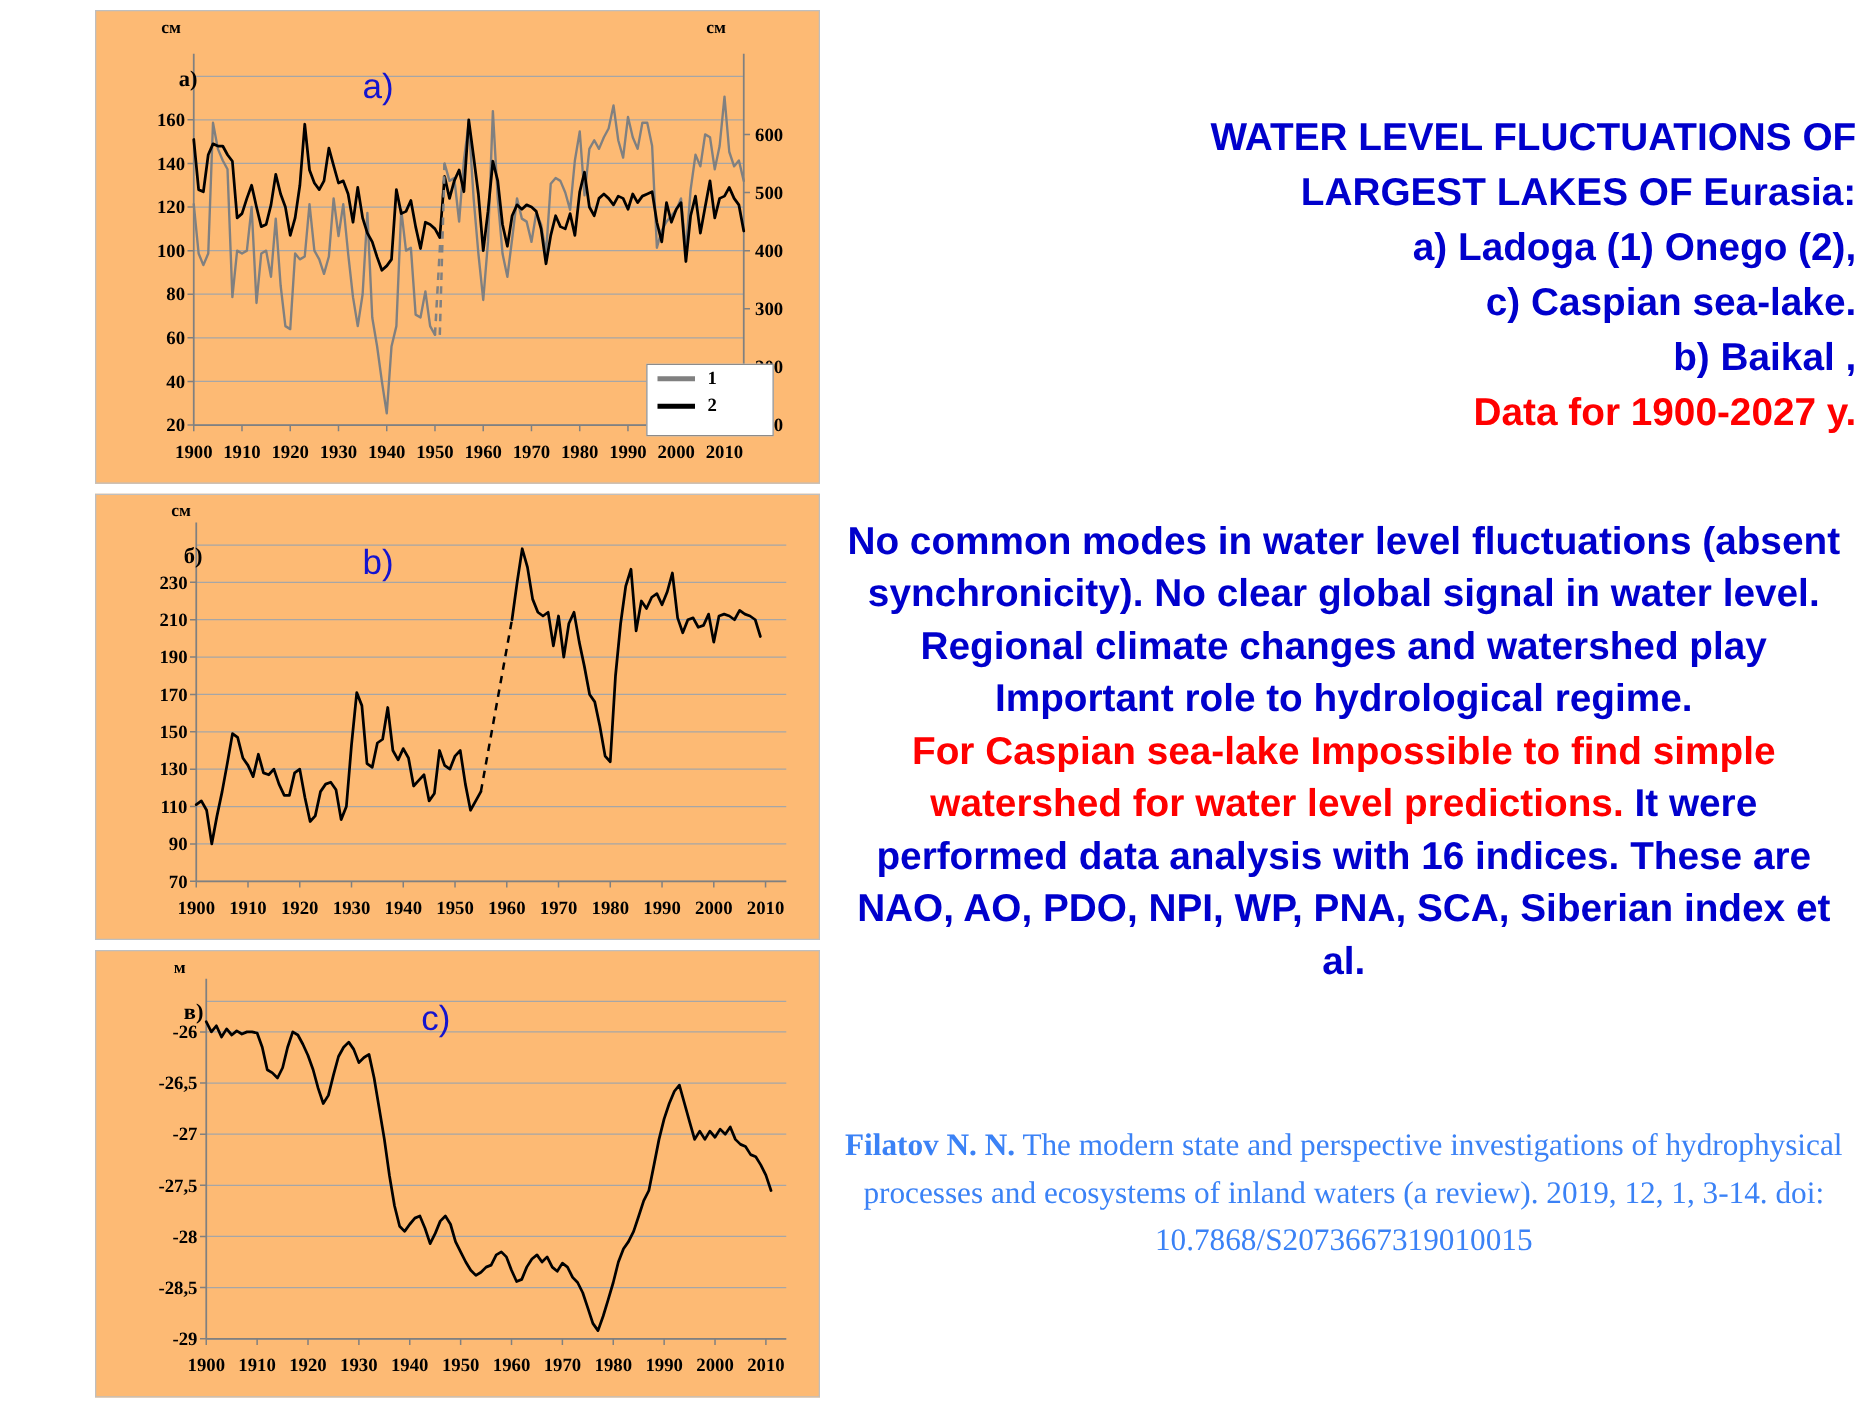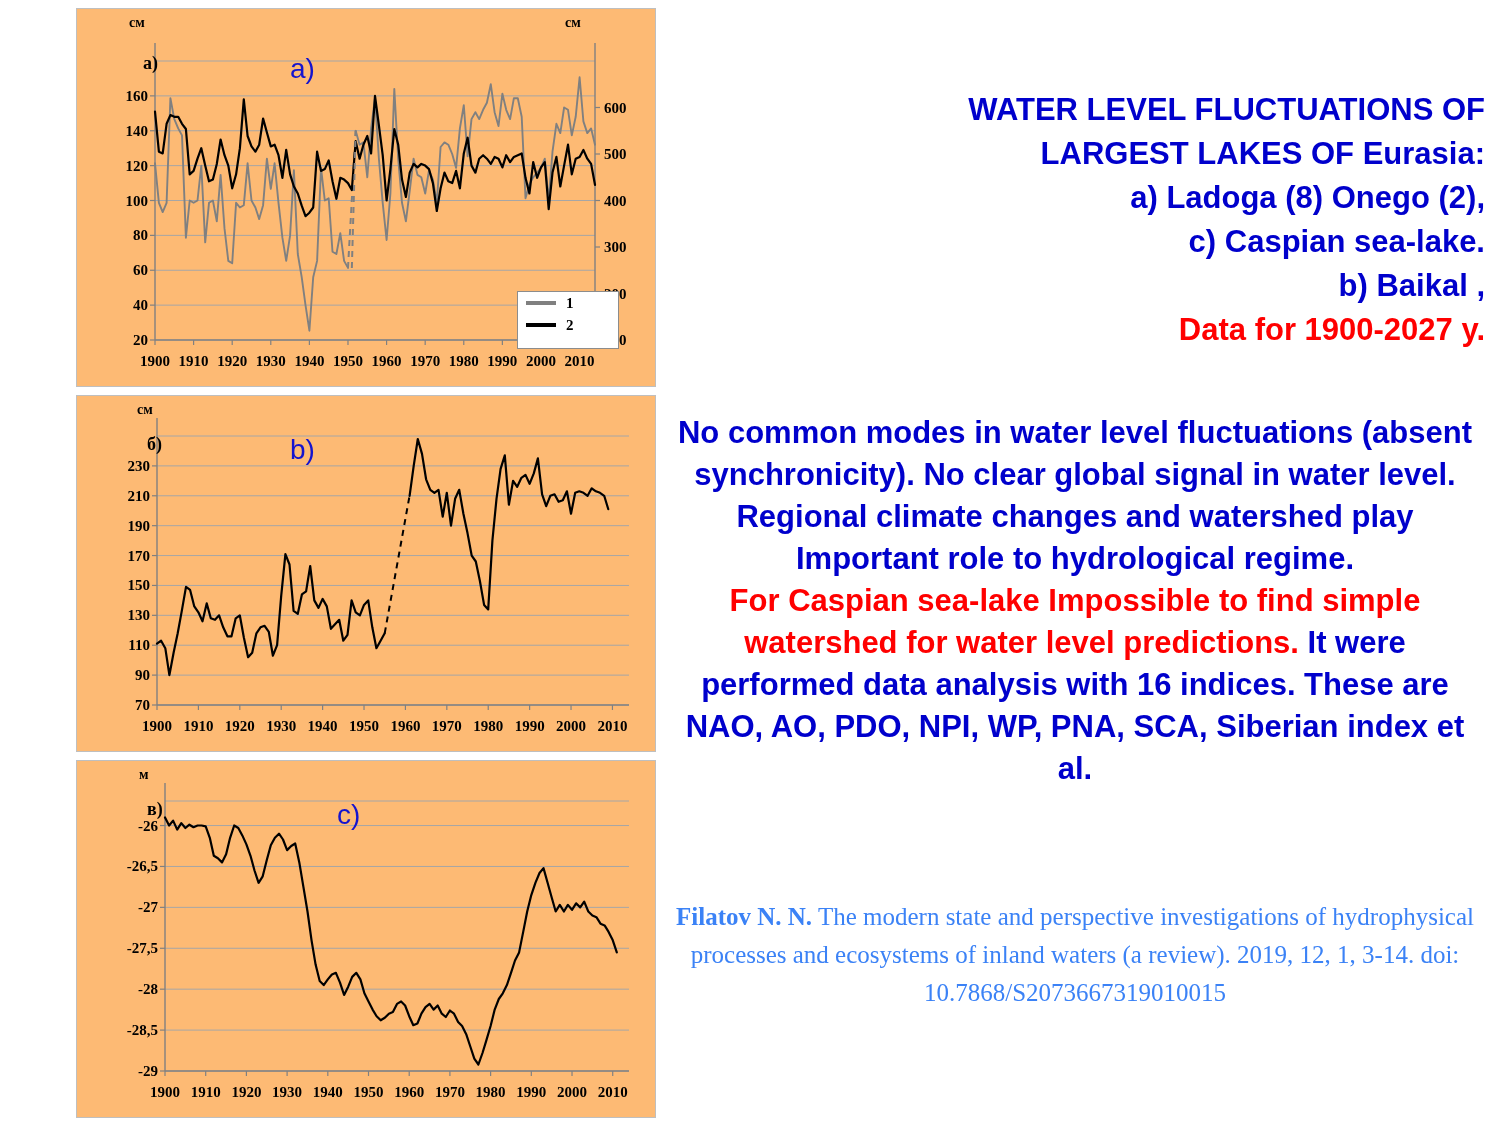--- a/index.html
+++ b/index.html
@@ -261,21 +261,21 @@
         </svg>
     </div>
 
   </div>
 
   <div class="right">
 
     <div class="title-block">
       <div class="title-line">WATER LEVEL  FLUCTUATIONS OF</div>
       <div class="title-line">LARGEST  LAKES OF Eurasia:</div>
-      <div class="title-line">a) Ladoga  (8) Onego  (2),</div>
+      <div class="title-line">a) Ladoga  (1) Onego  (2),</div>
       <div class="title-line">c) Caspian sea-lake.</div>
       <div class="title-line">b) Baikal ,</div>
       <div class="title-line red">Data for  1900-2027 y.</div>
     </div>
 
     <div class="body-block">
       <span>No common modes in water level fluctuations (absent synchronicity). No clear  global signal in water level. Regional climate changes and watershed  play Important role to hydrological regime.</span><br>
       <span class="red">For  Caspian sea-lake Impossible to  find simple watershed for water  level  predictions.</span><span> It were performed data analysis with 16 indices. These are NAO, AO, PDO, NPI, WP, PNA, SCA, Siberian index et al.</span>
     </div>
 

